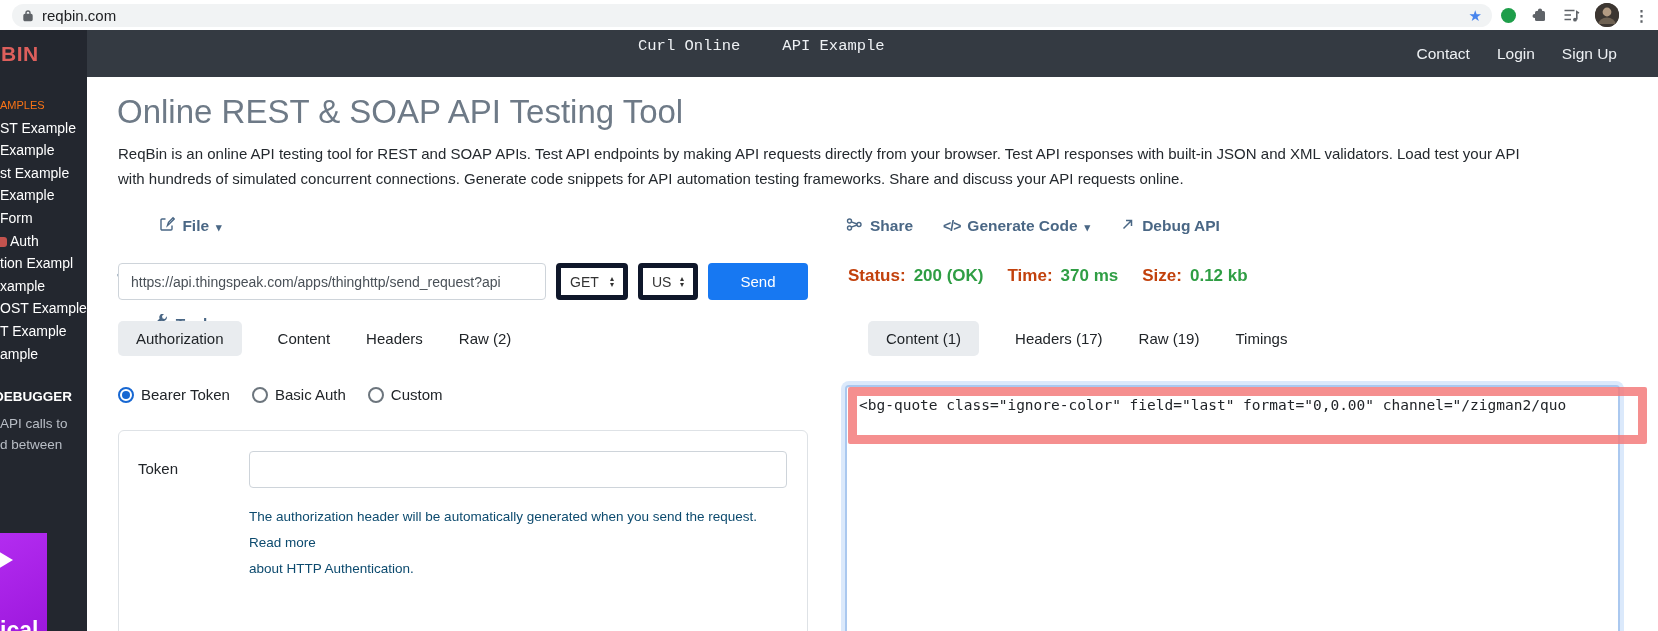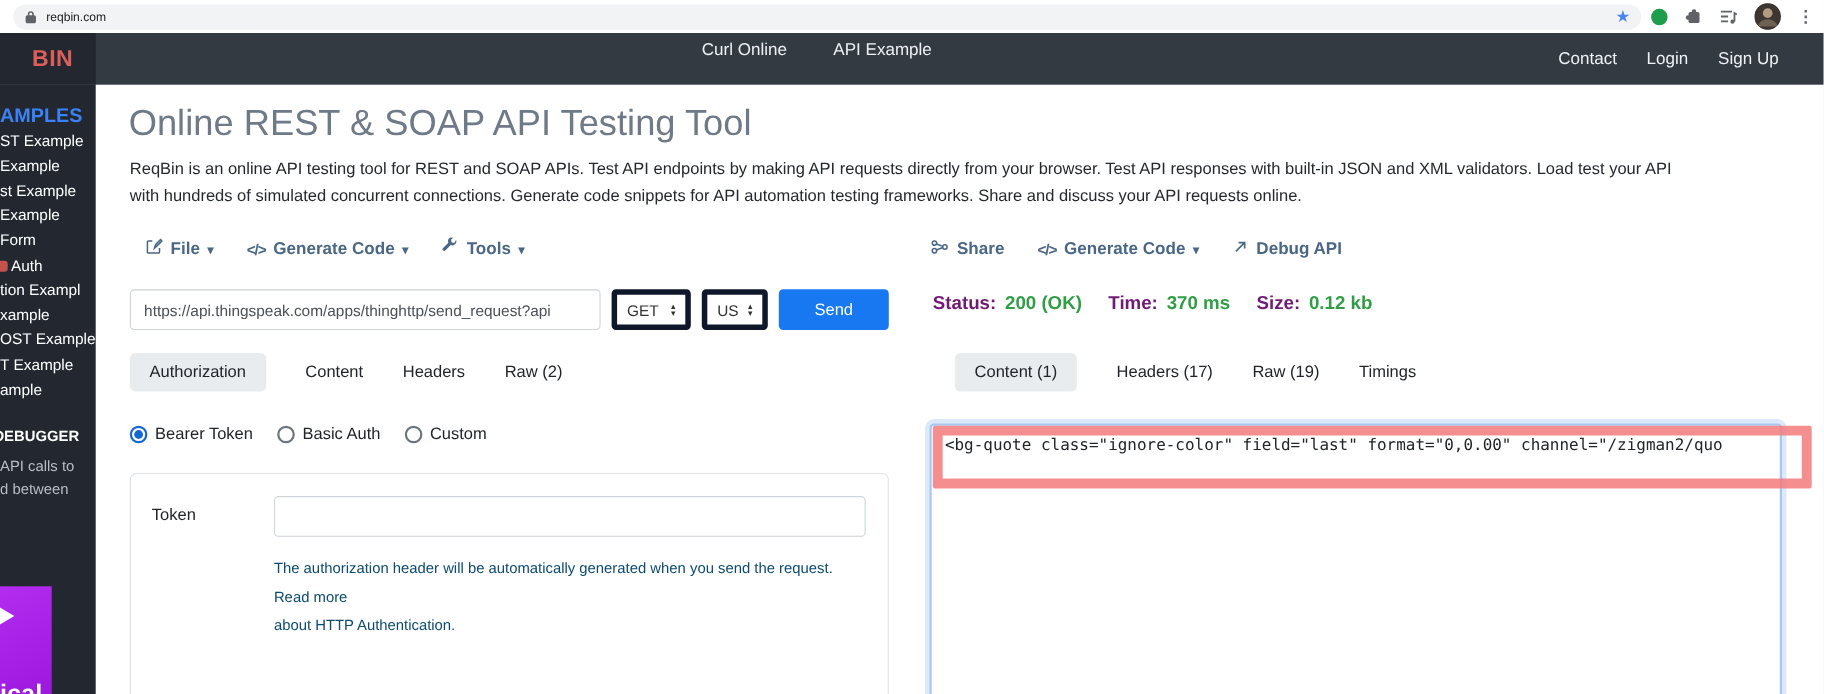--- a/index.html
+++ b/index.html
@@ -3,85 +3,85 @@
 <meta charset="utf-8">
 <style>
   * { margin:0; padding:0; box-sizing:border-box; }
   body { background:#e8e8e8; font-family:"Liberation Sans", sans-serif; }
   .canvas { position:relative; width:1658px; height:631px; background:#fff; overflow:hidden; }
 
   
   .browser-bar { position:absolute; left:0; top:0; width:1658px; height:30px; background:#fff; }
   .omnibox { position:absolute; left:12px; top:4px; width:1480px; height:23px; background:#f1f3f4;
              border-radius:12px; display:flex; align-items:center; padding:0 10px; gap:8px; }
-  .omnibox .url { font-size:11px; color:#202124; }
+  .omnibox .url { font-size:15px; color:#202124; }
   .omnibox .star { margin-left:auto; color:#4885ed; font-size:15px; line-height:1; }
   .browser-icons { position:absolute; right:0; top:0; height:30px; display:flex; align-items:center;
                    gap:15px; padding-right:9px; }
   .green-dot { width:15px; height:15px; border-radius:50%; background:#1e9e4a; }
   .avatar-wrap { width:24px; height:24px; border-radius:50%; overflow:hidden; background:#4a4038; }
   .menu-dots { color:#5f6368; font-size:15px; font-weight:700; line-height:1; }
   .chrome-icon { color:#5f6368; display:flex; }
 
   
   .topnav { position:absolute; left:0; top:30px; width:1658px; height:47px; background:#343a42; }
   .logo-block { position:absolute; left:0; top:0; width:87px; height:47px; background:#23272f;
-                display:flex; align-items:center;padding-left:28px; }
+                display:flex; align-items:center; }
   .logo-text { color:#dd5f5c; font-weight:700; font-size:21px; letter-spacing:.5px; padding-left:1px; }
-  .nav-center { position:absolute; left:638px; top:0; height:31px; display:flex; align-items:center; gap:42px; }
+  .nav-center { position:absolute; left:638px; top:0; height:31px; display:flex; align-items:center; gap:42px;font-family:Liberation Mono, monospace; }
   .nav-right  { position:absolute; right:0; top:0; height:47px; display:flex; align-items:center; gap:27px; padding-right:41px; }
   .nav-link { color:#eef1f4; font-size:15.5px; cursor:pointer; white-space:nowrap; }
 
   
   .sidebar { position:absolute; left:0; top:77px; width:87px; height:554px; background:#23272f; overflow:hidden; }
   .sb-list { padding-top:17px; }
   .sb-row { height:22.6px; line-height:22.6px; font-size:14px; color:#fff; white-space:nowrap; }
-  .sb-title { color:#3b82f6; font-weight:700; font-size:18px; }
+  .sb-title { color:#f97316; font-weight:400; font-size:11px; }
   .red-frag { display:inline-block; width:7px; height:10px; background:#c4534e; border-radius:0 3px 3px 0;
               margin-right:3px; vertical-align:middle; }
   .sb-sec2 { margin-top:24px; color:#fff; font-weight:700; font-size:13.5px; white-space:nowrap; margin-left:-6px; }
   .sb-gray { color:#b9bec6; font-size:13.5px; line-height:20.5px; white-space:nowrap; }
   .sb-gray.first { margin-top:10px; }
   .ad { position:absolute; left:0; top:456px; width:47px; height:98px;
         background:linear-gradient(150deg,#b32cf0 0%,#9d18dd 100%); }
   .ad-arrow { position:absolute; left:-7px; top:15px; width:0; height:0;
               border-top:12px solid transparent; border-bottom:12px solid transparent;
               border-left:20px solid #fff; }
   .ad-label { position:absolute; left:0; top:40px; color:#fff; font-weight:700; font-size:23px;margin-top:44px; }
 
   
   .page-title { position:absolute; left:117px; top:93px; font-size:33px; font-weight:300;
                 color:#6e7a87; white-space:nowrap; }
   .page-desc { position:absolute; left:118px; top:141px; font-size:15px; line-height:25px; color:#24292e; }
   .page-desc div { white-space:nowrap; }
 
   
   .tool-row { position:absolute; top:216px; display:flex; align-items:center; gap:30px; }
-  .tool-row.left { left:132px; } .tool-row.right { left:846px; }
+  .tool-row.left { left:117px;flex-direction:column; } .tool-row.right { left:846px; }
   .tool-btn { display:flex; align-items:center; gap:7px; color:#4a6785; font-size:15.5px;
               font-weight:600; cursor:pointer; white-space:nowrap; }
   .tool-btn svg { flex:none; }
   .caret { font-size:11px; padding-top:2px; }
   .code-glyph { font-weight:700; font-size:14px; letter-spacing:-1px; }
 
   
   .url-row { position:absolute; left:118px; top:263px; width:690px; height:37px; display:flex; gap:10px; }
   .url-input { flex:1; min-width:0; border:1px solid #ced4da; border-radius:4px; padding:0 12px;
                font-size:14px; color:#495057; font-family:"Liberation Sans",sans-serif; outline:none; }
   .select-box { display:flex; align-items:center; justify-content:space-between; border:5px solid #0f172a;
                 border-radius:4px; padding:0 9px; font-size:14px; color:#333; cursor:pointer; }
   .select-box.method { width:72px; } .select-box.locale { width:60px; }
   .stepper { display:flex; flex-direction:column; font-size:8px; line-height:6px; color:#333; }
   .send-btn { width:100px; background:#1778f2; color:#fff; border:none; border-radius:4px;
               font-size:15px; font-family:"Liberation Sans",sans-serif; cursor:pointer; }
 
   
   .status-row { position:absolute; left:848px; top:266px; display:flex; align-items:center;
                 font-size:17px; font-weight:600; white-space:nowrap; }
-  .st-label { color:#701a75; margin-right:8px; }
+  .st-label { color:#c2410c; margin-right:8px; }
   .st-value { color:#2f9e44; margin-right:24px; }
 
   
   .tabs { position:absolute; top:321px; display:flex; align-items:center; gap:36px;
           font-size:15px; color:#212529; }
   .tabs.left { left:118px; } .tabs.right { left:868px; }
   .tab { padding:9px 0; cursor:pointer; white-space:nowrap; }
   .tab.active { background:#e9ecef; border-radius:5px; padding:9px 18px; }
 
   

